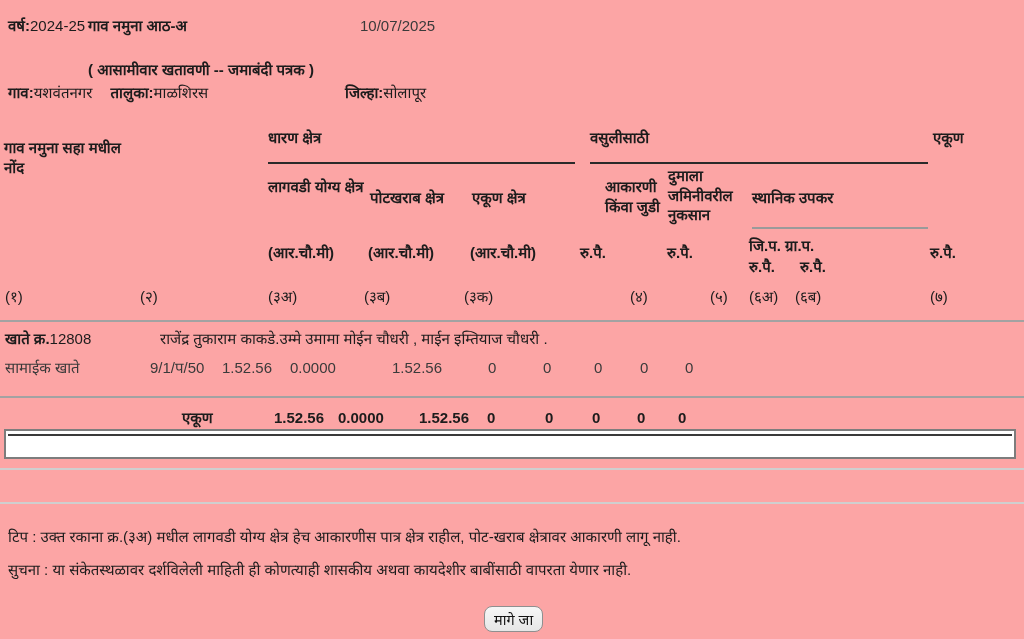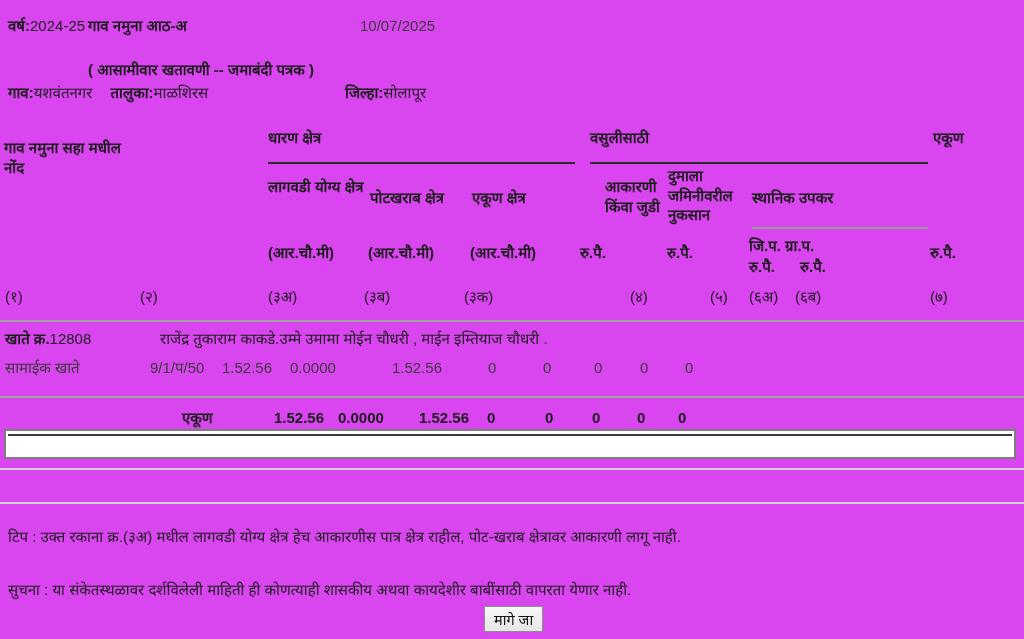--- a/index.html
+++ b/index.html
@@ -1,39 +1,39 @@
 <!DOCTYPE html>
 <html><head>
 <meta charset="utf-8">
 <style>
   html,body{margin:0;padding:0;background:#fff;}
   body{
     font-family:"Liberation Sans","DejaVu Sans",sans-serif;
     font-size:15px;color:#1c1c1c;
   }
-  .page{position:relative;width:1024px;height:639px;background:#d946ef;overflow:hidden;}
+  .page{position:relative;width:1024px;height:639px;background:#fca5a5;overflow:hidden;}
   .abs{position:absolute;line-height:1.3;}
   .b{font-weight:700;}
   .muted{color:#3a3a3a;}
   .line{position:absolute;height:2px;background:#2a2a2a;}
   .line.gray{background:#9a9a9a;}
   .hr{position:absolute;left:0;width:1024px;height:2px;}
   .hr.light{background:#cfcfcf;}
   .hr.mid{background:#a2a2a2;}
   .emptybox{
     position:absolute;left:4px;top:429px;width:1012px;height:30px;
     border:2px solid #7d7d7d;background:#fff;box-sizing:border-box;
   }
   .emptybox .innerline{margin:3px 2px 0 2px;height:2px;background:#3a3a3a;}
   .backbtn{
     position:absolute;left:484px;top:606px;
     font-family:"Liberation Sans","DejaVu Sans",sans-serif;
     font-size:14.5px;color:#111;
     background:linear-gradient(#f6f6f6,#e6e6e6);
-    border:1px solid #8f8f8f;border-radius:0;
+    border:1px solid #8f8f8f;border-radius:8px;
     padding:2px 9px;cursor:pointer;
   }
 </style>
 </head>
 <body>
 
 <div class="page">
 
   <div class="abs" style="left:8px;top:16px">
     <span class="b">वर्ष:</span><span>2024-25</span>
@@ -120,17 +120,17 @@
   <div class="abs b" style="left:678px;top:408px">0</div>
 
   <div class="emptybox">
     <div class="innerline"></div>
   </div>
 
   <div class="hr light" style="top:468px"></div>
   <div class="hr light" style="top:502px"></div>
 
   <div class="abs" style="left:8px;top:527px;width:1000px">टिप : उक्त रकाना क्र.(३अ) मधील लागवडी योग्य क्षेत्र हेच आकारणीस पात्र क्षेत्र राहील, पोट-खराब क्षेत्रावर आकारणी लागू नाही.</div>
-  <div class="abs" style="left:8px;top:580px;width:1000px">सुचना : या संकेतस्थळावर दर्शविलेली माहिती ही कोणत्याही शासकीय अथवा कायदेशीर बाबींसाठी वापरता येणार नाही.</div>
+  <div class="abs" style="left:8px;top:560px;width:1000px">सुचना : या संकेतस्थळावर दर्शविलेली माहिती ही कोणत्याही शासकीय अथवा कायदेशीर बाबींसाठी वापरता येणार नाही.</div>
 
   <button class="backbtn">मागे जा</button>
 
 </div>
 
 </body></html>

